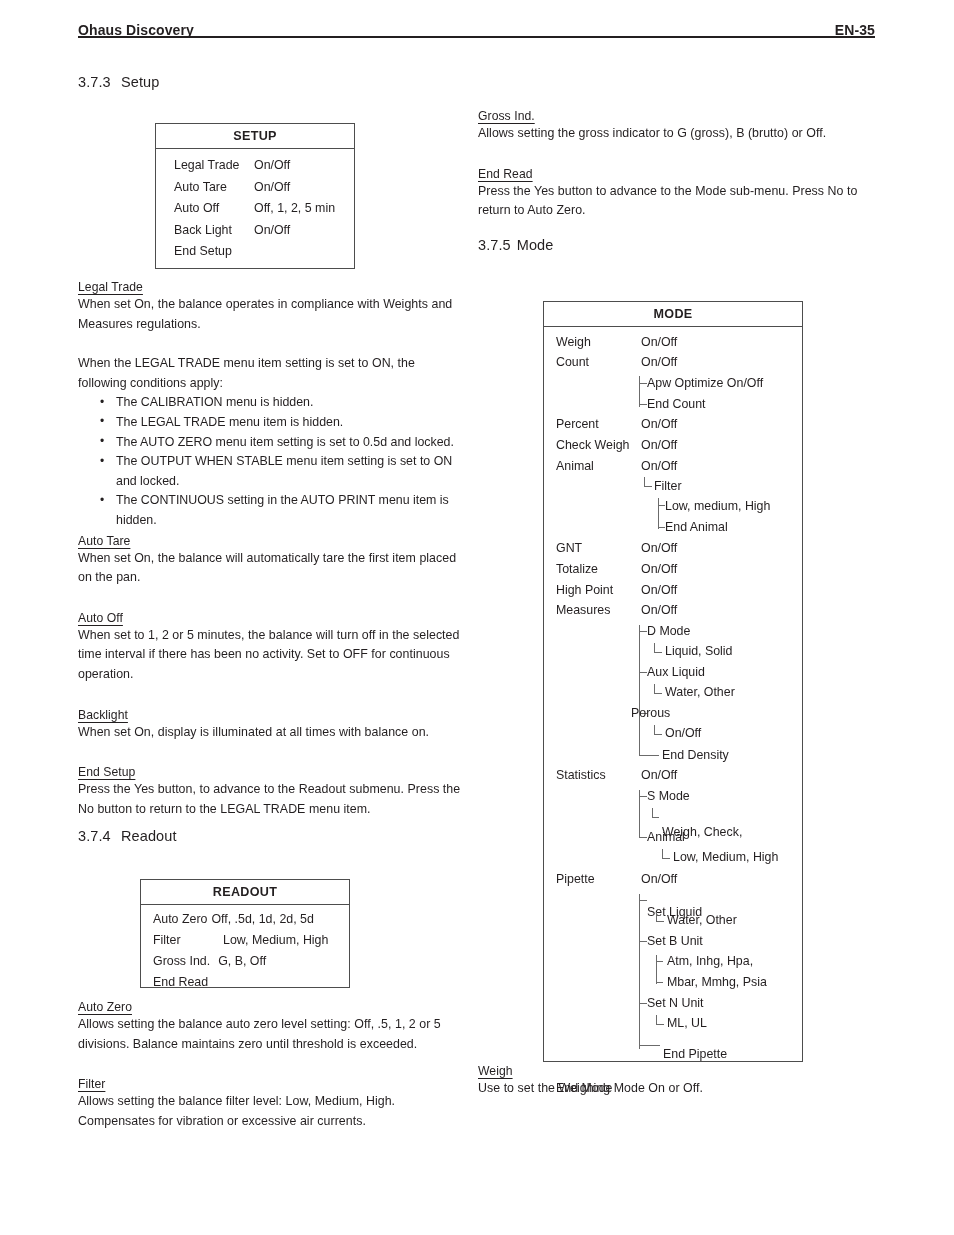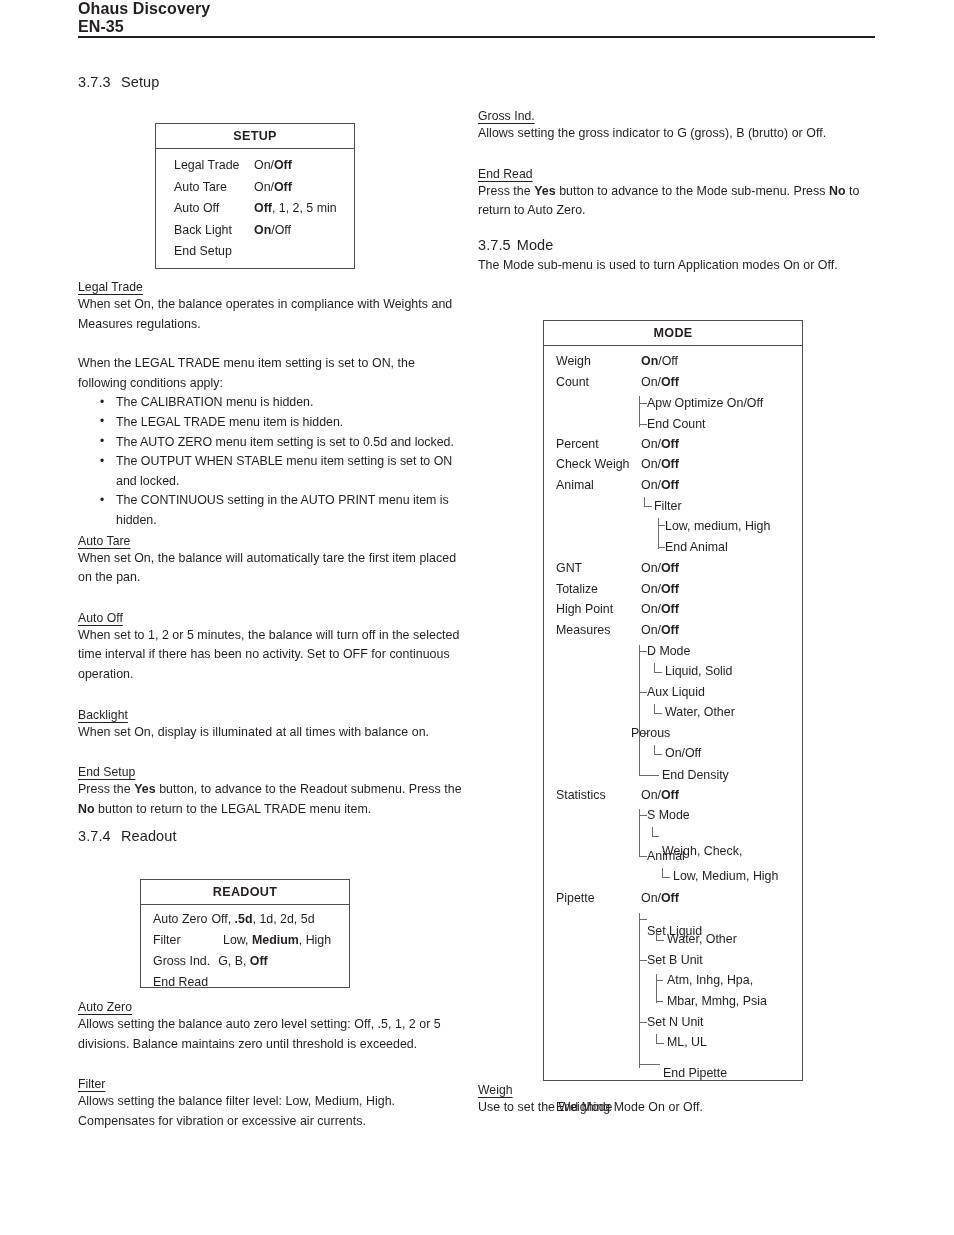--- a/index.html
+++ b/index.html
@@ -17,29 +17,28 @@
   }
   .page {
     position: absolute;
     inset: 0;
   }
 
   
   .header {
     position: absolute;
     left: 78px;
-    top: 0;
+    top: 22px;
     width: 797px;
     display: flex;
     justify-content: space-between;
     align-items: baseline;
-    font-size: 16px;
+    font-size: 14px;
     font-weight: bold;
     letter-spacing: 0.1px;
-    flex-direction: column;
   }
   .header-rule {
     position: absolute;
     left: 78px;
     top: 36px;
     width: 797px;
     height: 2.4px;
     background: #231f20;
   }
 
@@ -124,21 +123,21 @@
   }
   .menu-row {
     display: flex;
     font-size: 12.4px;
     line-height: 21.5px;
     padding-left: 18px;
     white-space: nowrap;
   }
   .menu-row .label { flex: 0 0 auto; }
   .menu-row .value { flex: 0 0 auto; }
-  b { font-weight: bold; }
+  b { font-weight: normal; }
 
   
   #setup-table {
     position: absolute;
     left: 77px;
     top: 30px;
     width: 200px;
     height: 146px;
   }
   #setup-table .menu-row .label { width: 80px; }
@@ -316,21 +315,20 @@
     
     <div class="gap-l"></div>
     <div class="sub">End Read </div>
     <p class="body"><span>Press the </span><b>Yes</b><span> button to advance to the Mode sub-menu.  Press </span><b>No</b><span> to return to Auto Zero.</span></p>
 
     
     <div class="gap-m"></div>
     <div class="h2 tight">
       <span class="num">3.7.5</span><span>Mode</span>
     </div>
-    <p class="body">The Mode sub-menu is used to turn Application modes On or Off.</p>
 
     
     <div style="position:relative;height:805px;">
       <div class="menu-table" id="mode-table">
         <div class="menu-title">MODE</div>
         <div class="menu-body tree-wrap">
 
           <div class="m-row">
             <span class="label">Weigh</span>
             <span class="value"><span></span><b>On</b><span>/Off</span></span>

